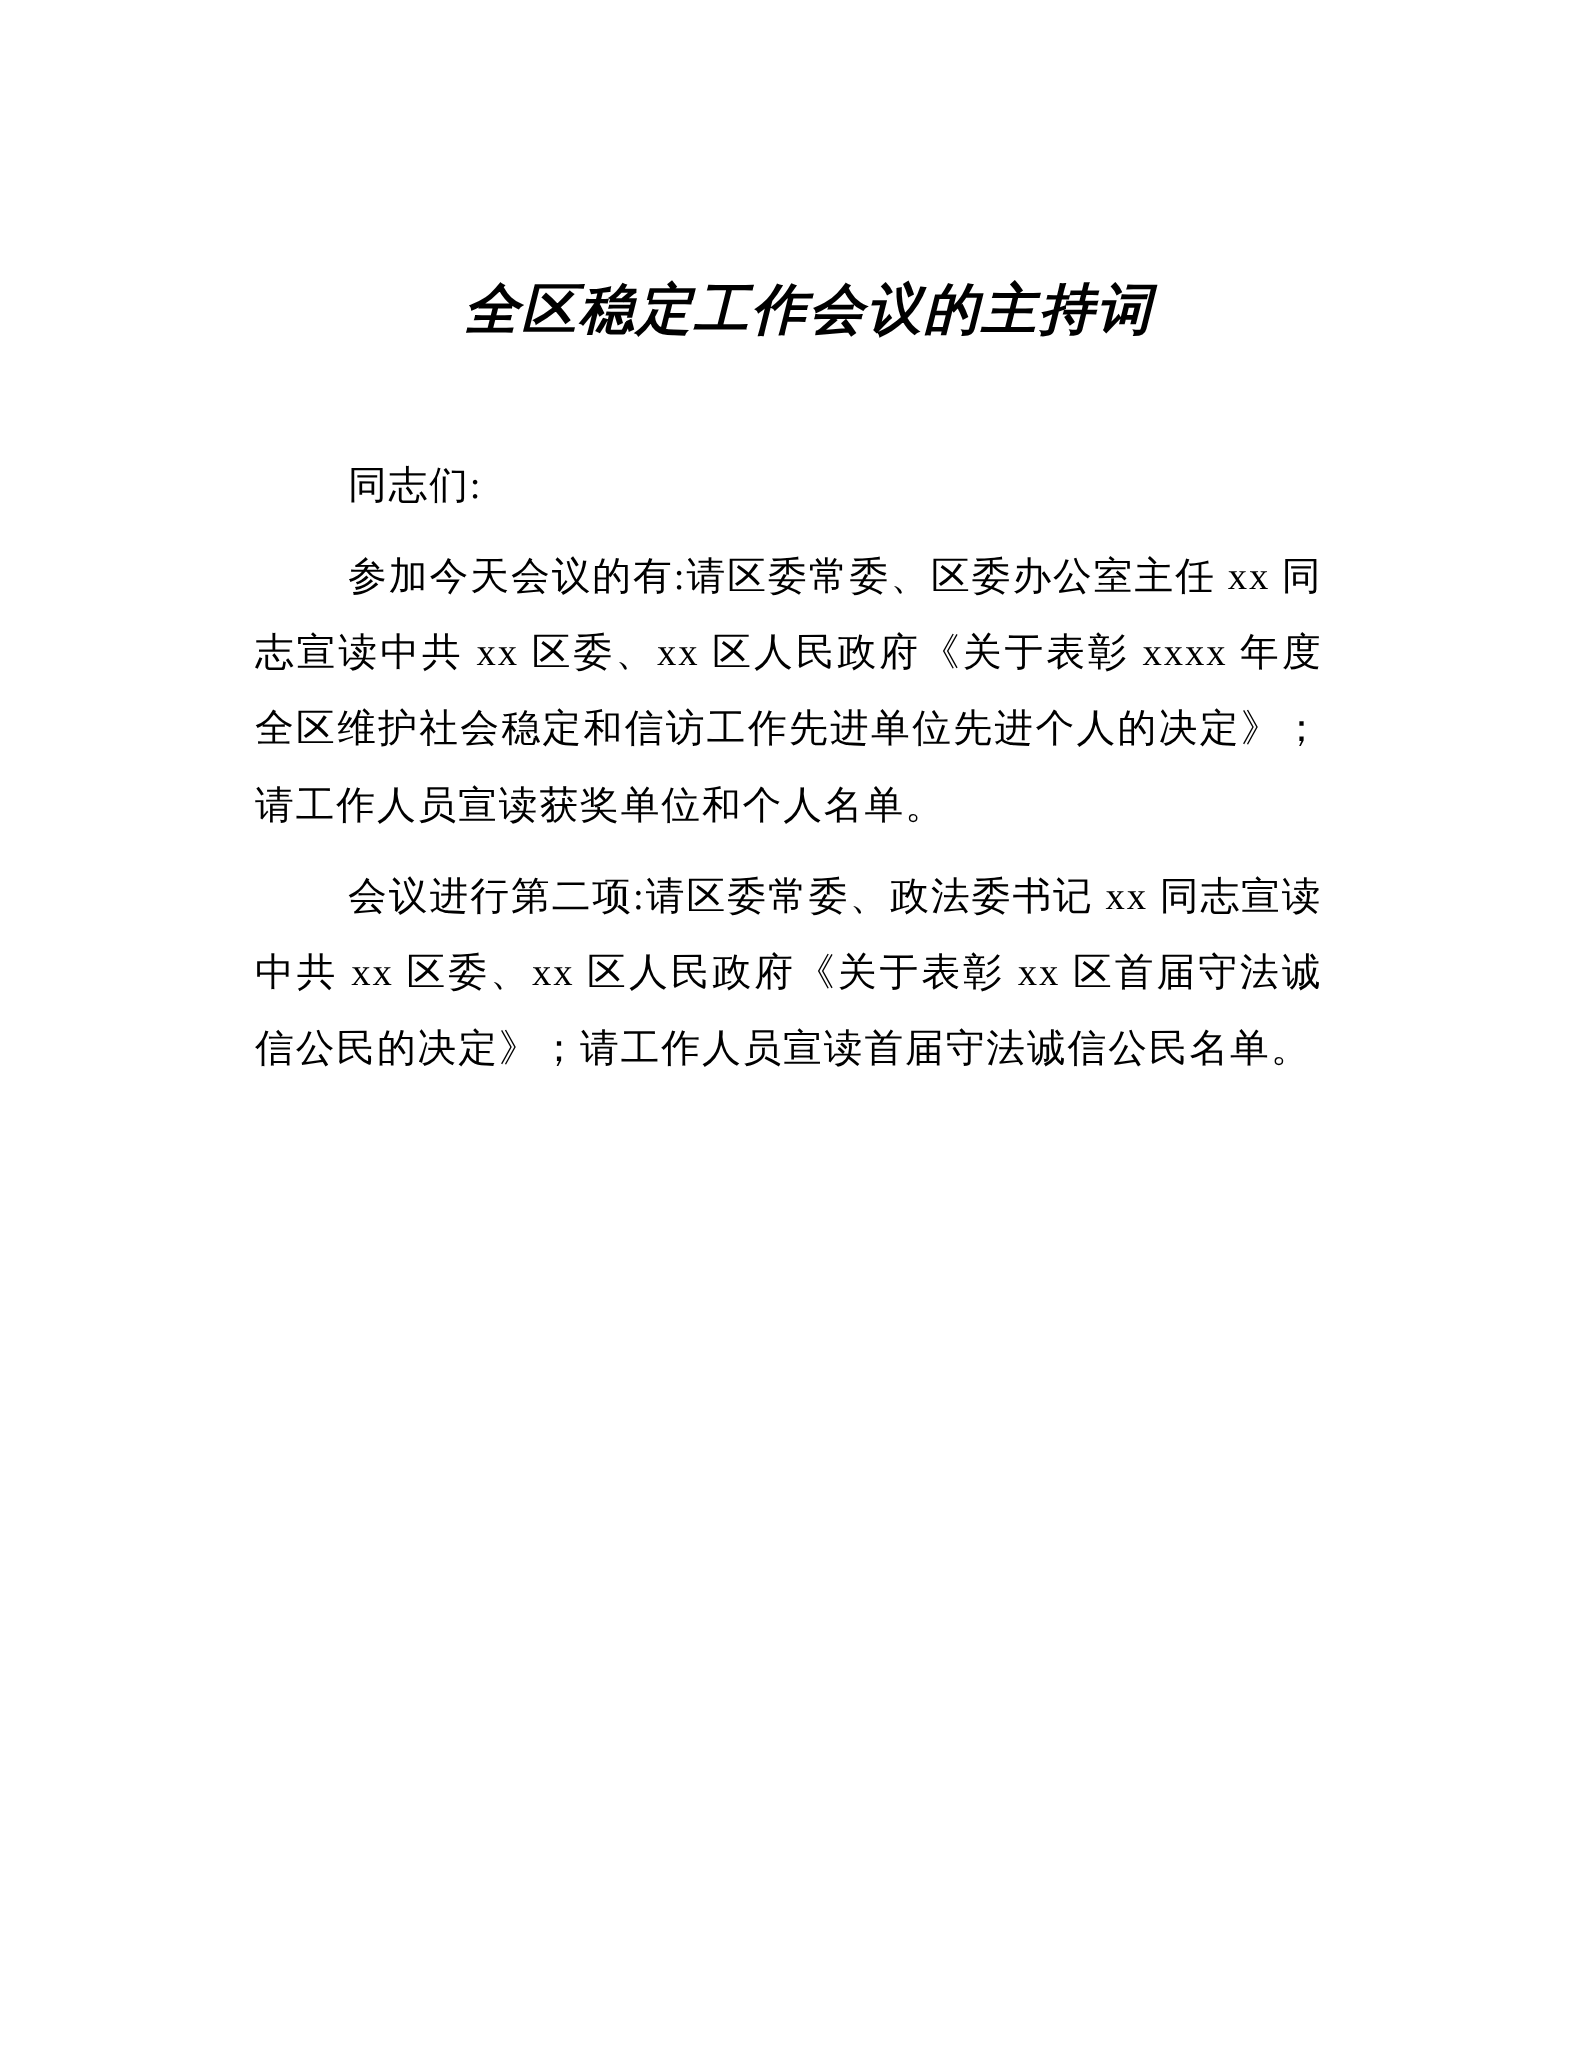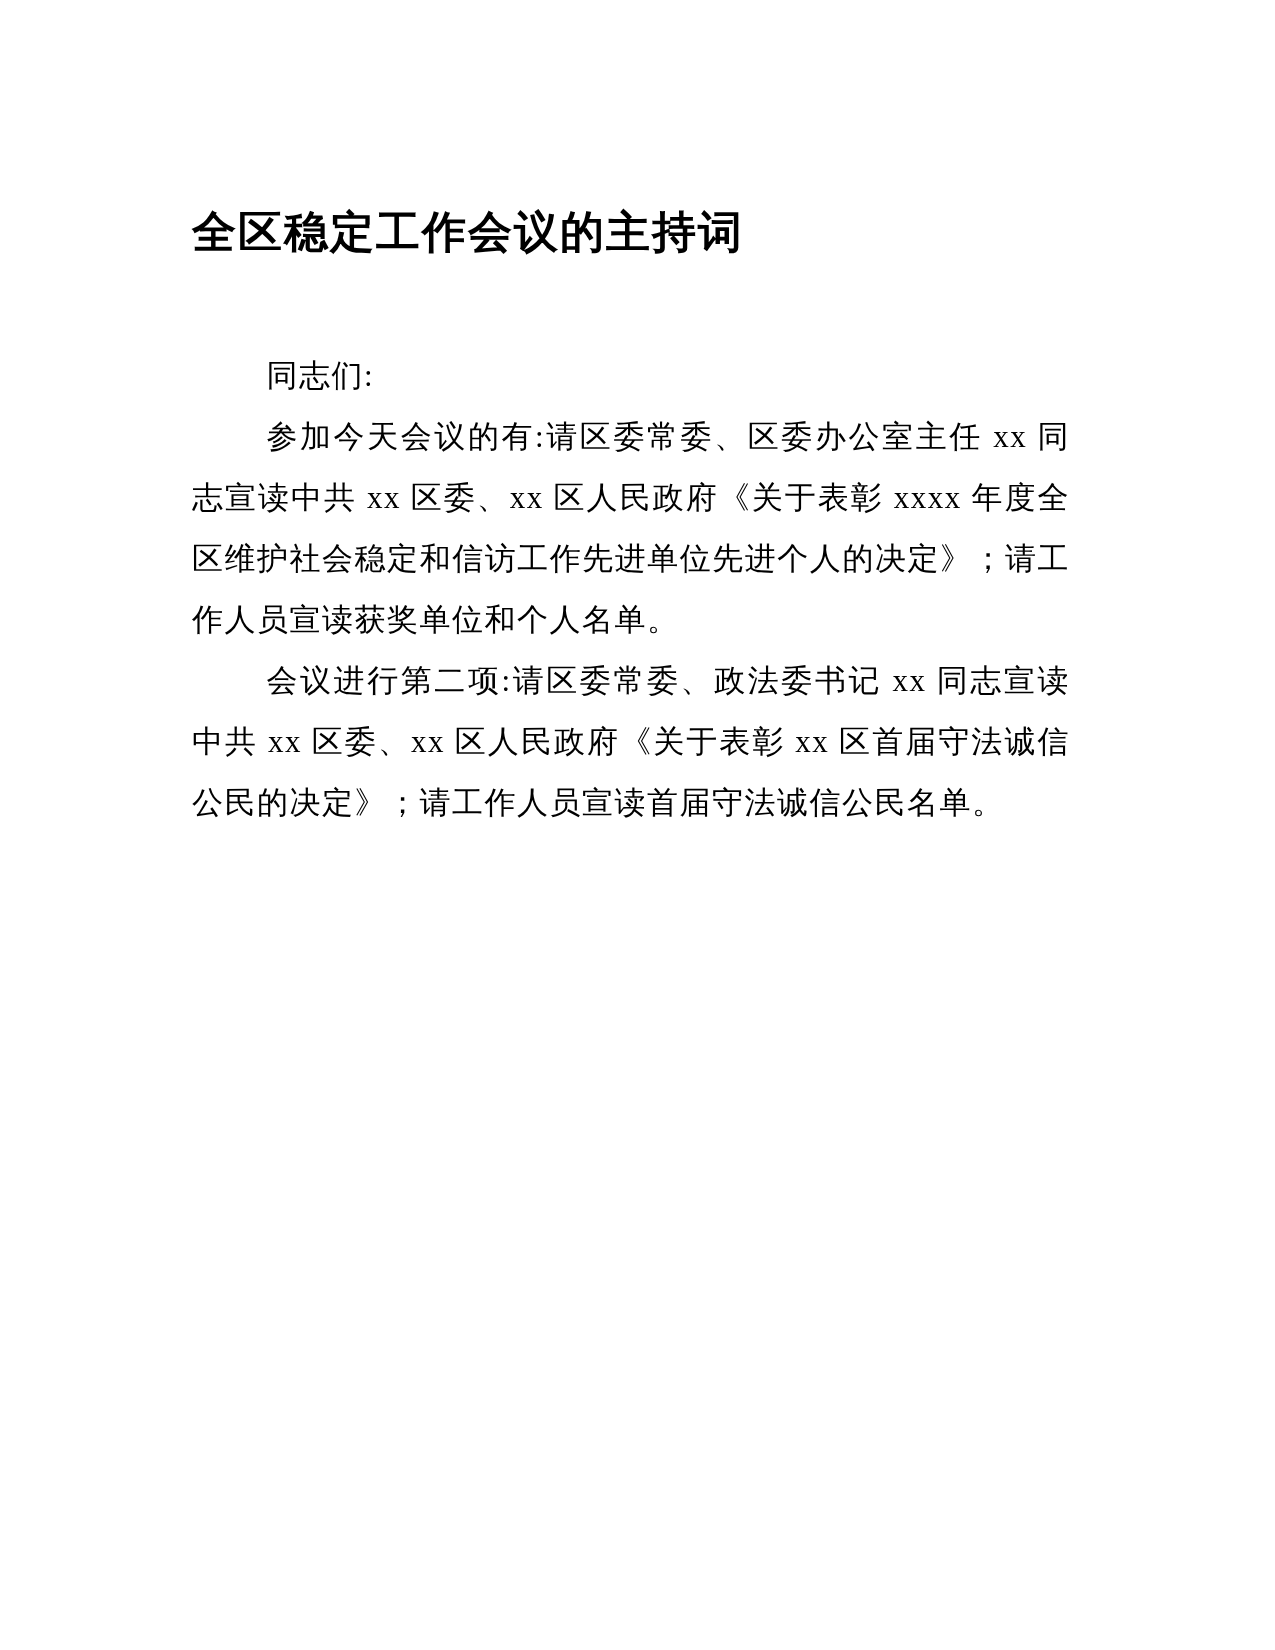--- a/index.html
+++ b/index.html
@@ -14,40 +14,42 @@
     background: #ffffff;
     color: #000000;
     overflow: hidden;
     font-family: "Liberation Serif", "DejaVu Serif", serif;
   }
   .doc-title {
     position: absolute;
     left: 192px;
     top: 206px;
     width: 878px;
-    margin: 0;
+    margin: 16px;
+    text-align: center;
     font-family: "Liberation Sans", "DejaVu Sans", sans-serif;
     font-weight: bold;
     font-size: 44px;
     line-height: 52px;
     letter-spacing: 2px;
     white-space: nowrap;
+    font-style: italic;
   }
   .doc-body {
     position: absolute;
     left: 192px;
     top: 345px;
     width: 878px;
     font-size: 31px;
     line-height: 61px;
     letter-spacing: 1.5px;
     text-align: justify;
   }
   .para {
-    margin: 0;
+    margin: 12px;
     padding: 0;
     text-indent: 2.4em;
   }
 </style>
 </head>
 <body>
 
 <div class="page">
   <h1 class="doc-title">全区稳定工作会议的主持词</h1>
   <div class="doc-body">

